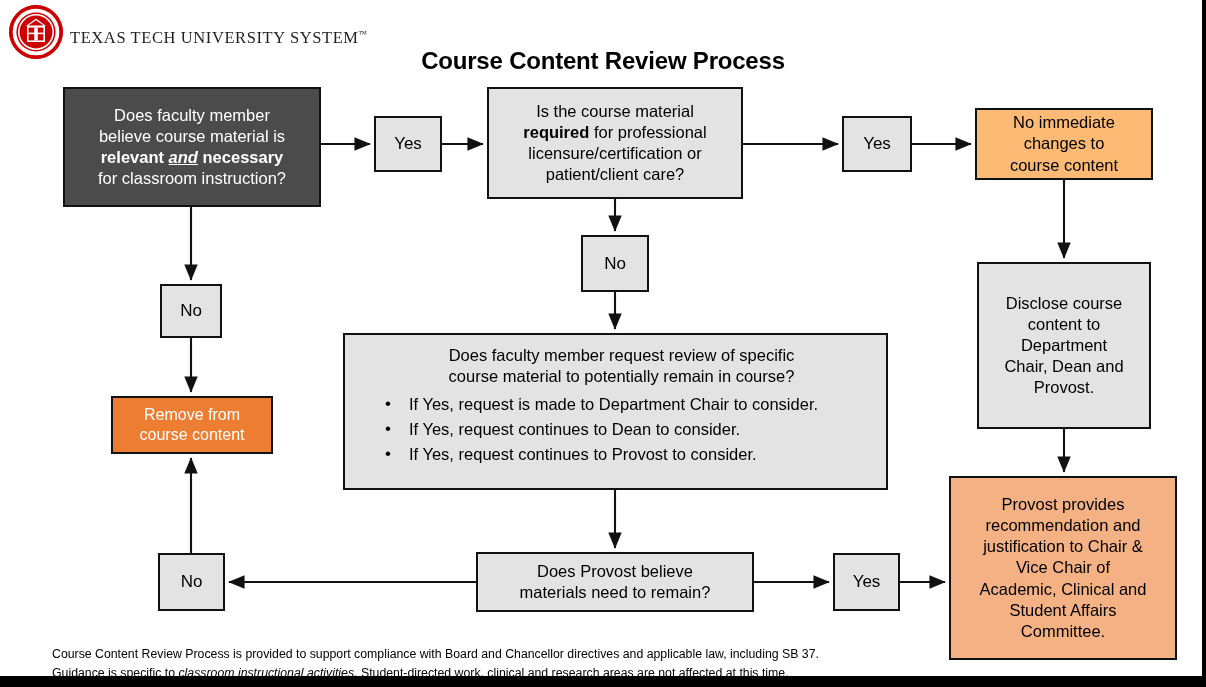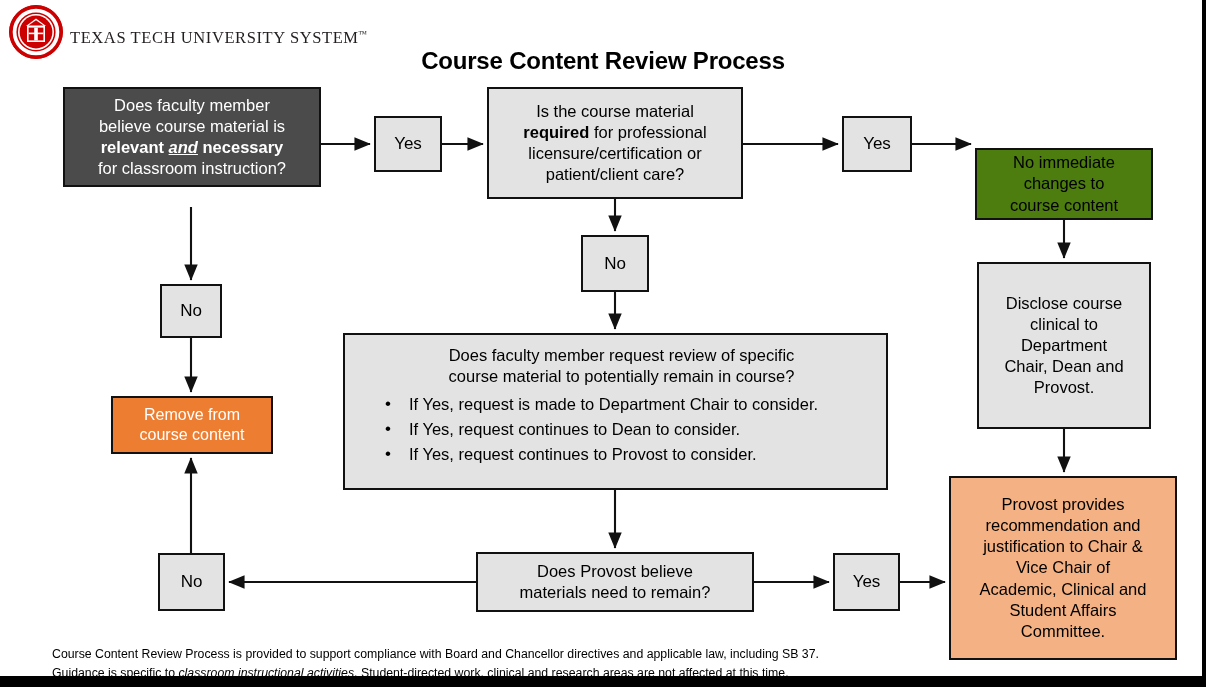--- a/index.html
+++ b/index.html
@@ -60,30 +60,30 @@
     align-items: center;
     justify-content: center;
     text-align: center;
     color: #000000;
     line-height: 1.28;
     padding: 2px 4px;
   }
   .node .inner { width: 100%; }
   .gray   { background: #e3e3e3; }
   .dark   { background: #4b4b4b; color: #ffffff; border-color: #111111; }
-  .blue   { background: #4d7c0f; margin-top: 40px; }
+  .blue   { background: #fdba74; }
   .orange { background: #ed7d31; color: #ffffff; }
   .peach  { background: #f4b183; }
 
   .bold { font-weight: bold; }
   .bi   { font-weight: bold; font-style: italic; text-decoration: underline; }
   .ital { font-style: italic; }
 
   
-  #n-believe      { left: 63px;  top: 87px;  width: 258px; height: 100px; font-size: 16.5px; }
+  #n-believe      { left: 63px;  top: 87px;  width: 258px; height: 120px; font-size: 16.5px; }
   #n-yes1         { left: 374px; top: 116px; width: 68px;  height: 56px;  font-size: 17px; }
   #n-required     { left: 487px; top: 87px;  width: 256px; height: 112px; font-size: 16.5px; }
   #n-yes2         { left: 842px; top: 116px; width: 70px;  height: 56px;  font-size: 17px; }
   #n-noimmediate  { left: 975px; top: 108px; width: 178px; height: 72px;  font-size: 16.5px; }
   #n-no1          { left: 160px; top: 284px; width: 62px;  height: 54px;  font-size: 17px; }
   #n-no2          { left: 581px; top: 235px; width: 68px;  height: 57px;  font-size: 17px; }
   #n-remove       { left: 111px; top: 396px; width: 162px; height: 58px;  font-size: 16px; }
   #n-disclose     { left: 977px; top: 262px; width: 174px; height: 167px; font-size: 16.5px; }
   #n-request      { left: 343px; top: 333px; width: 545px; height: 157px; font-size: 16.5px;
                     align-items: flex-start; justify-content: flex-start; padding: 10px 16px 8px 28px; }
@@ -241,21 +241,21 @@
   <div class="node orange" id="n-remove">
     <div class="inner">
       <div>Remove from</div>
       <div>course content</div>
     </div>
   </div>
 
   <div class="node gray" id="n-disclose">
     <div class="inner">
       <div>Disclose course</div>
-      <div>clinical to</div>
+      <div>content to</div>
       <div>Department</div>
       <div>Chair, Dean and</div>
       <div>Provost.</div>
     </div>
   </div>
 
   <div class="node gray" id="n-request">
     <div class="inner">
       <div class="headline">Does faculty member request review of specific</div>
       <div class="headline">course material to potentially remain in course?</div>

